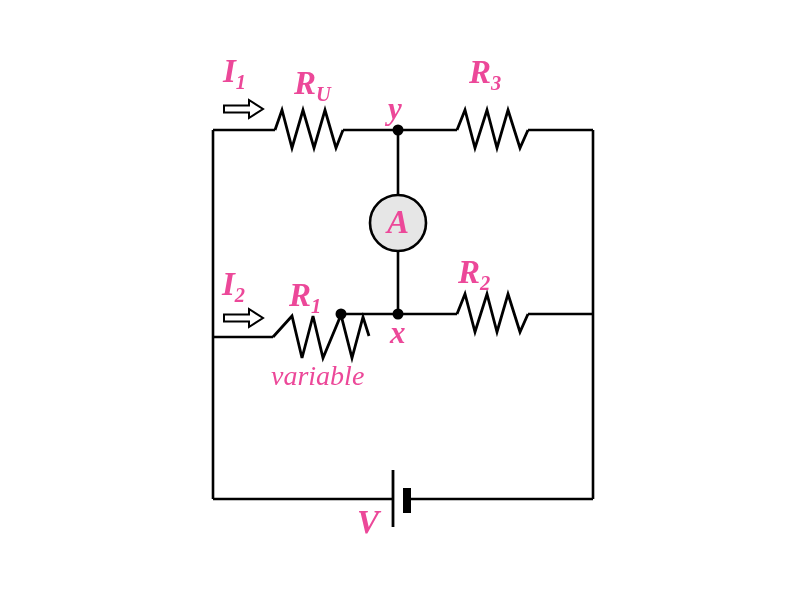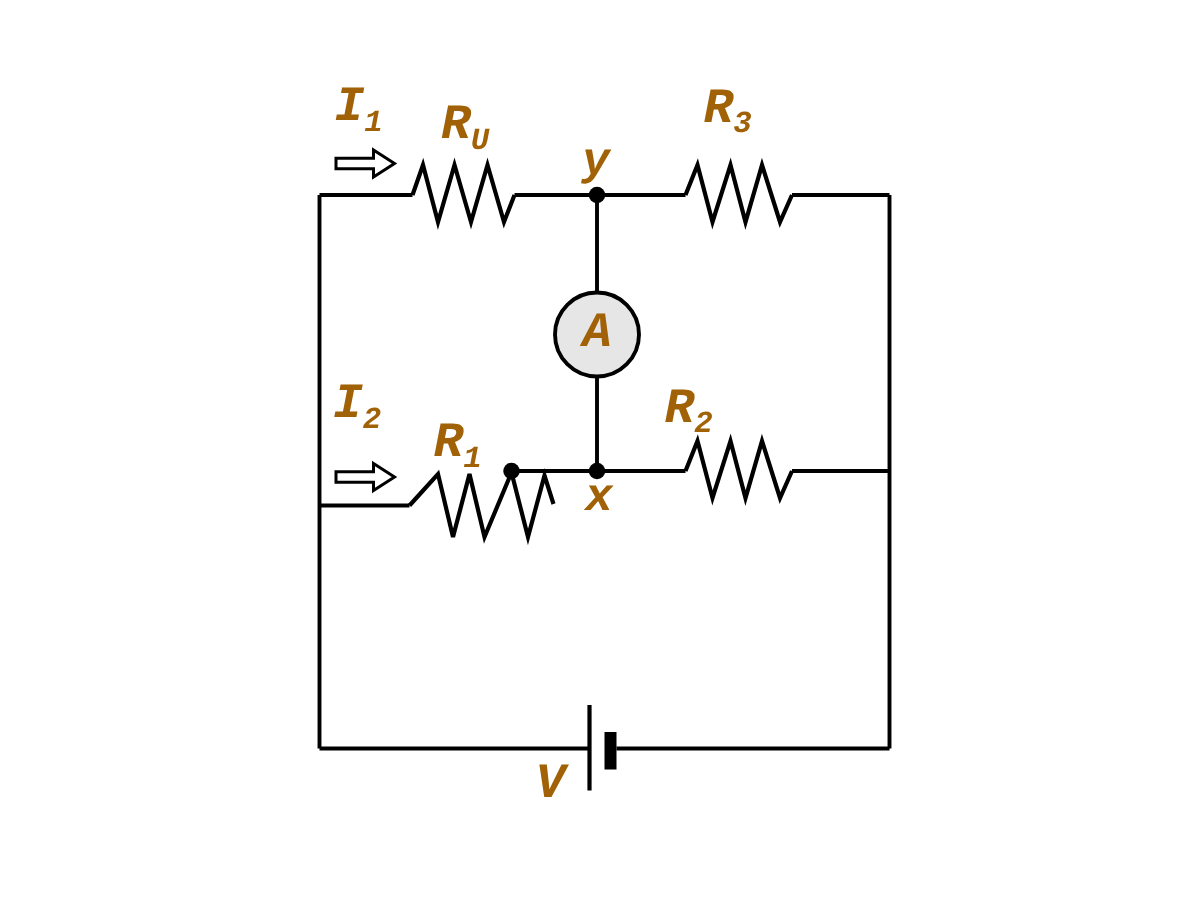--- a/index.html
+++ b/index.html
@@ -2,22 +2,22 @@
 <html><head>
 <meta charset="utf-8">
 <style>
   html,body{margin:0;padding:0;background:#fff;}
   #canvas{
     position:relative;width:800px;height:600px;background:#fff;overflow:hidden;
     font-family:"Liberation Serif", serif;
   }
   #circuit-svg{position:absolute;left:0;top:0;}
   .lbl{
-    position:absolute;color:#a16207;font-weight:bold;font-style:italic;
-    font-size:33px;line-height:1;white-space:nowrap;font-family:Liberation Mono, monospace;
+    position:absolute;color:#ec4899;font-weight:bold;font-style:italic;
+    font-size:33px;line-height:1;white-space:nowrap;
   }
   .lbl sub{font-size:0.62em;line-height:0;vertical-align:-0.35em;}
   .lbl-node{font-size:31px;}
   .lbl-ammeter{transform:translate(-50%,-52%);}
   .lbl-variable{font-weight:normal;font-size:28px;}
 </style>
 </head>
 <body>
 
 <div id="canvas">
@@ -70,30 +70,31 @@
   </div>
 
   <div class="lbl lbl-node" style="left:388px;top:93px">y</div>
 
   <div class="lbl" style="left:469px;top:56px">
     <span>R</span><sub>3</sub>
   </div>
 
   <div class="lbl lbl-ammeter" style="left:398px;top:223px">A</div>
 
-  <div class="lbl" style="left:222px;top:253px">
+  <div class="lbl" style="left:222px;top:268px">
     <span>I</span><sub>2</sub>
   </div>
 
   <div class="lbl" style="left:289px;top:279px">
     <span>R</span><sub>1</sub>
   </div>
 
   <div class="lbl lbl-node" style="left:390px;top:317px">x</div>
 
-  <div class="lbl" style="left:443px;top:256px">
+  <div class="lbl" style="left:458px;top:256px">
     <span>R</span><sub>2</sub>
   </div>
 
+  <div class="lbl lbl-variable" style="left:271px;top:362px">variable</div>
 
   <div class="lbl" style="left:357px;top:506px">V</div>
 
 </div>
 
 </body></html>

